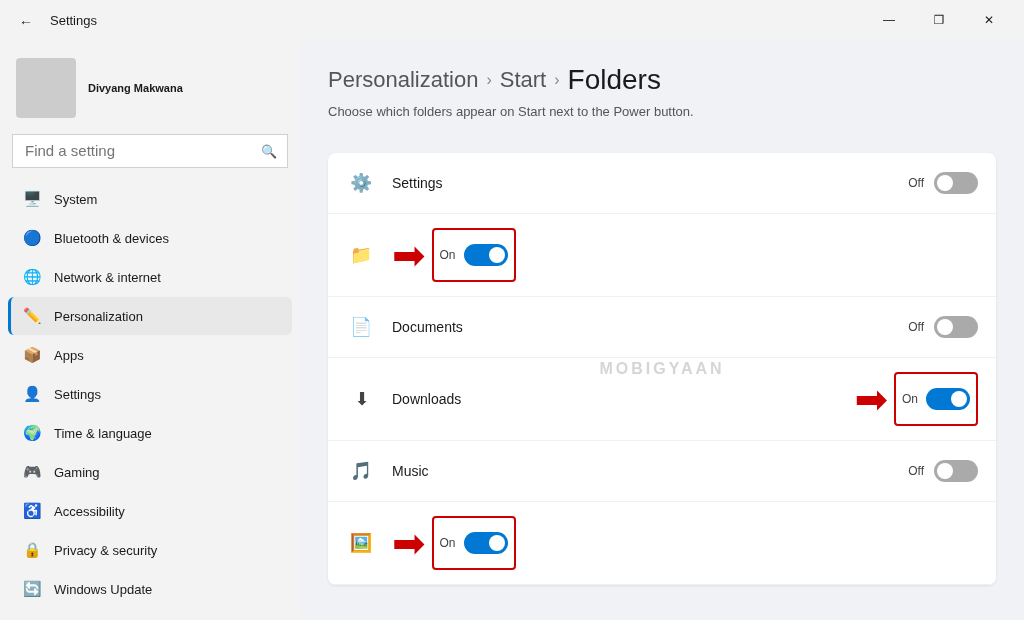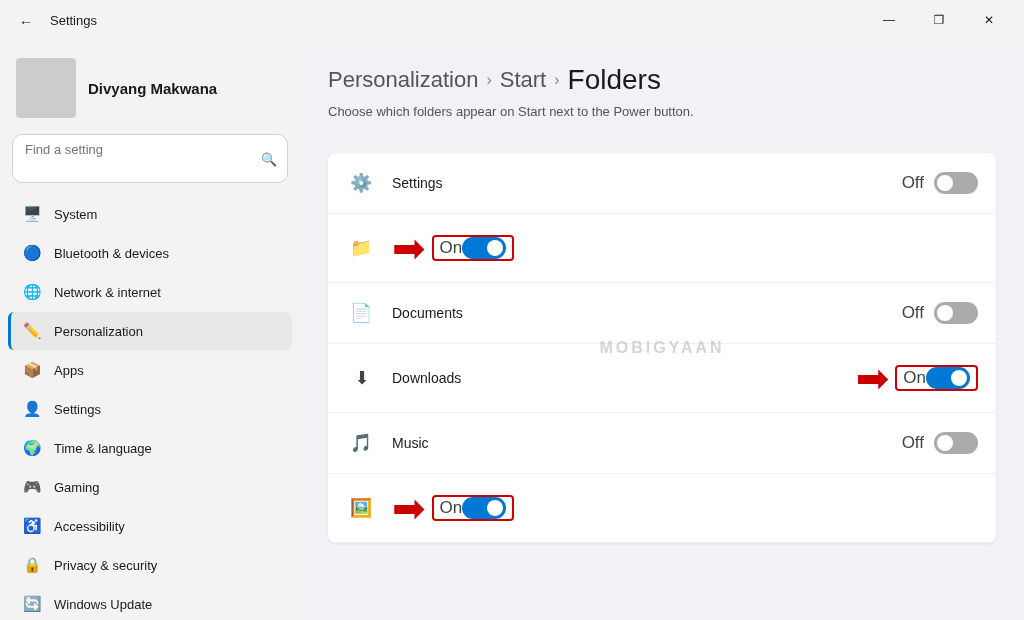--- a/index.html
+++ b/index.html
@@ -86,36 +86,36 @@
       padding: 10px 16px 16px 16px;
     }
     .user-avatar {
       width: 60px;
       height: 60px;
       background: #ccc;
       border-radius: 4px;
       flex-shrink: 0;
     }
     .user-name {
-      font-size: 15px;
+      font-size: 11px;
       font-weight: 600;
       color: #1a1a1a;
     }
 
     .search-box {
       margin: 0 12px 12px 12px;
       position: relative;
     }
     .search-box input {
       width: 100%;
-      padding: 7px 32px 25px 12px;
+      padding: 7px 32px 8px 12px;
       border: 1px solid #d0d0d0;
-      border-radius: 10px;
+      border-radius: 0;
       background: white;
-      font-size: 13px;
+      font-size: 15px;
       outline: none;
     }
     .search-icon-wrap {
       position: absolute;
       right: 10px;
       top: 50%;
       transform: translateY(-50%);
       color: #666;
       font-size: 13px;
     }
@@ -218,21 +218,21 @@
       color: #1a1a1a;
     }
 
     .toggle-section {
       display: flex;
       align-items: center;
       gap: 10px;
     }
 
     .toggle-label {
-      font-size: 17px;
+      font-size: 12px;
       color: #444;
     }
 
     .toggle {
       width: 44px;
       height: 22px;
       border-radius: 11px;
       border: none;
       cursor: pointer;
       position: relative;
@@ -267,24 +267,24 @@
 
     .red-arrow {
       color: #cc0000;
       font-size: 40px;
       line-height: 1;
     }
 
     .highlight-box {
       border: 2.5px solid #cc0000;
       border-radius: 4px;
-      padding: 0 6px;
-      display: flex;
-      align-items: center;
-      gap: 0;
+      padding: 14px 6px;
+      display: flex;
+      align-items: center;
+      gap: 8px;
     }
 
     .watermark {
       position: absolute;
       top: 50%;
       left: 50%;
       transform: translate(-50%, -50%);
       color: rgba(150,150,150,0.4);
       font-size: 16px;
       font-weight: 600;

